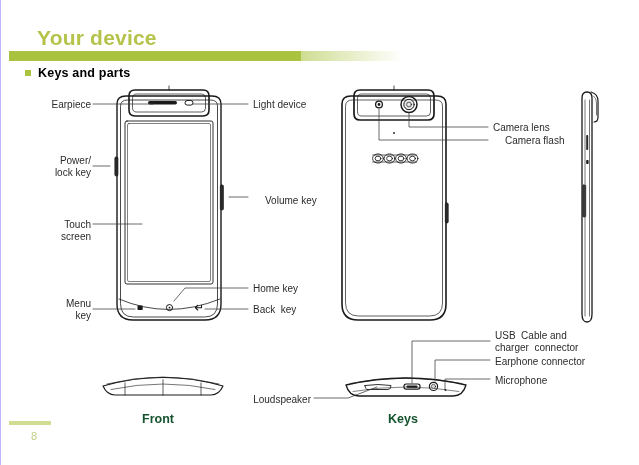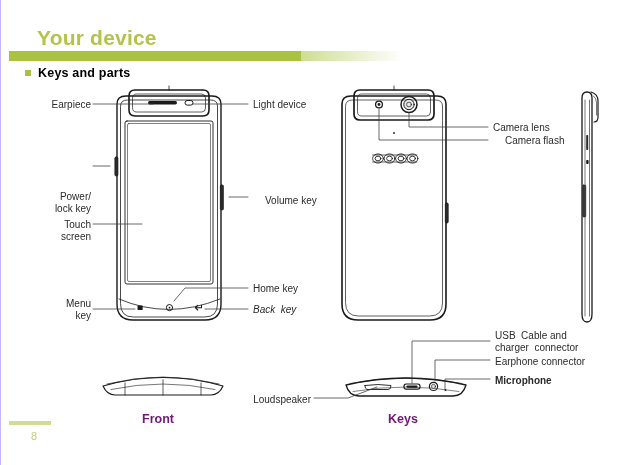--- a/index.html
+++ b/index.html
@@ -105,21 +105,21 @@
     line-height: 11.5px;
     white-space: pre;
   }
   .callout.right-align {
     text-align: right;
   }
   .caption {
     position: absolute;
     font-size: 12.5px;
     font-weight: bold;
-    color: #701a75;
+    color: #14532d;
     white-space: nowrap;
   }
 </style>
 </head>
 <body>
 
 <div id="page">
 
   <div id="page-title">Your device</div>
   <div id="title-bar-strong"></div>
@@ -252,39 +252,39 @@
         <path d="M411 383 V341 H489"></path>
         <path d="M434 381 V360 H489"></path>
         <path d="M444 390 V379 H489"></path>
         <path d="M376 387 L347 398 H313"></path>
       </g>
 
     </g>
   </svg>
 
   <div class="callout right-align" style="left:28px; top:99px; width:62px;">Earpiece</div>
-  <div class="callout right-align" style="left:28px; top:155px; width:62px;margin-top:36px;">Power/
+  <div class="callout right-align" style="left:28px; top:155px; width:62px;">Power/
 lock key</div>
   <div class="callout right-align" style="left:28px; top:298px; width:62px;">Menu
 key</div>
   <div class="callout right-align" style="left:28px; top:219px; width:62px;">Touch
 screen</div>
 
   <div class="callout" style="left:252px; top:99px;">Light device</div>
   <div class="callout" style="left:264px; top:195px;">Volume key</div>
   <div class="callout" style="left:252px; top:283px;text-align:center;">Home key</div>
-  <div class="callout" style="left:252px; top:304px;font-style:italic;">Back  key</div>
+  <div class="callout" style="left:252px; top:304px;">Back  key</div>
 
   <div class="callout" style="left:492px; top:122px;">Camera lens</div>
   <div class="callout" style="left:504px; top:135px;">Camera flash</div>
 
   <div class="callout" style="left:494px; top:330px;">USB  Cable and
 charger  connector</div>
   <div class="callout" style="left:494px; top:356px;">Earphone connector</div>
-  <div class="callout" style="left:494px; top:375px;font-weight:bold;">Microphone</div>
+  <div class="callout" style="left:494px; top:375px;">Microphone</div>
   <div class="callout right-align" style="left:238px; top:394px; width:72px;">Loudspeaker</div>
 
   <div class="caption" style="left:141px; top:412px;">Front</div>
   <div class="caption" style="left:387px; top:412px;">Keys</div>
 
   <div id="footer-rule"></div>
   <div id="page-number">8</div>
 
 </div>
 

